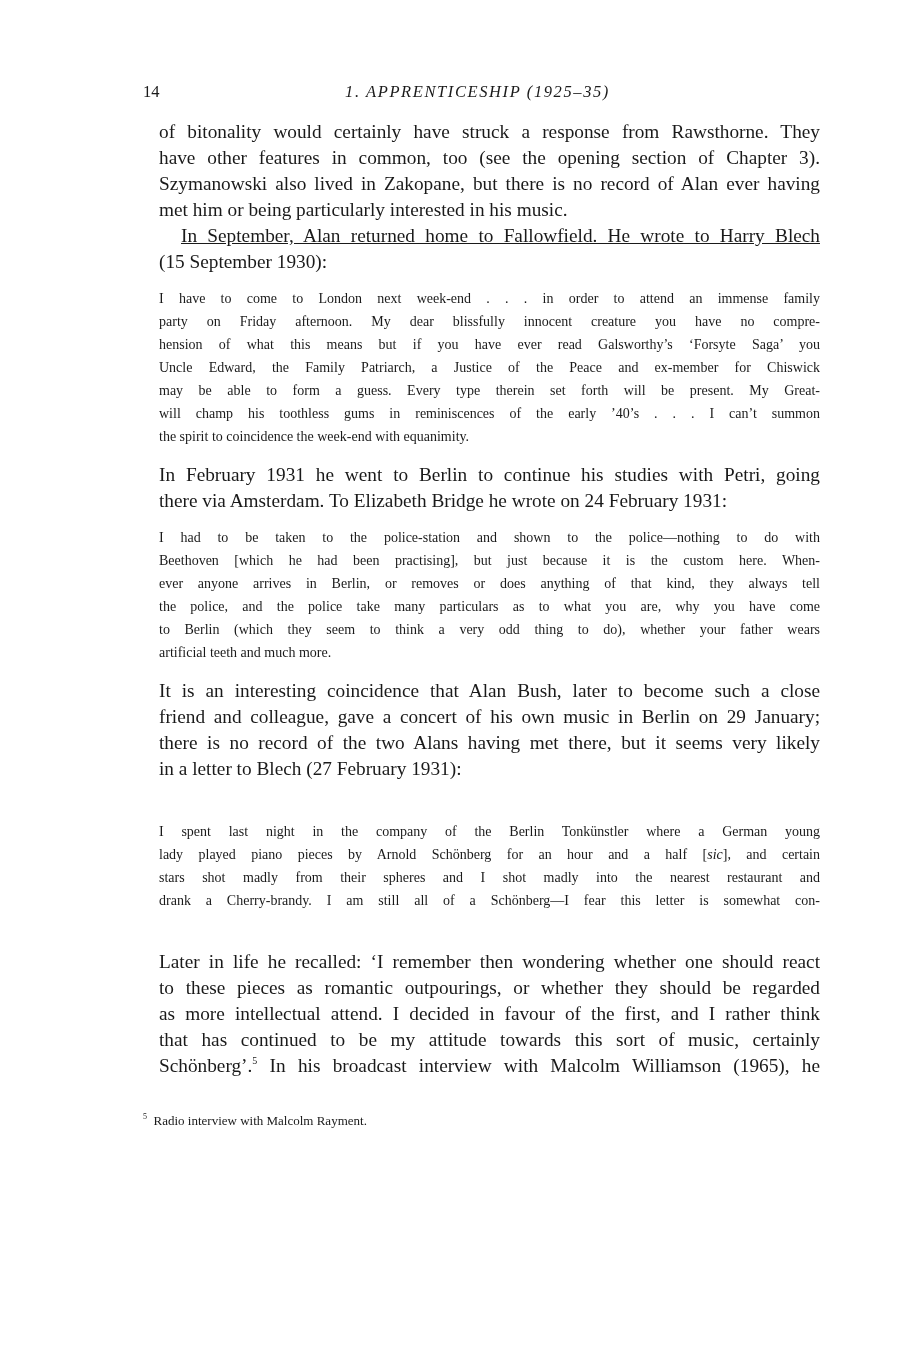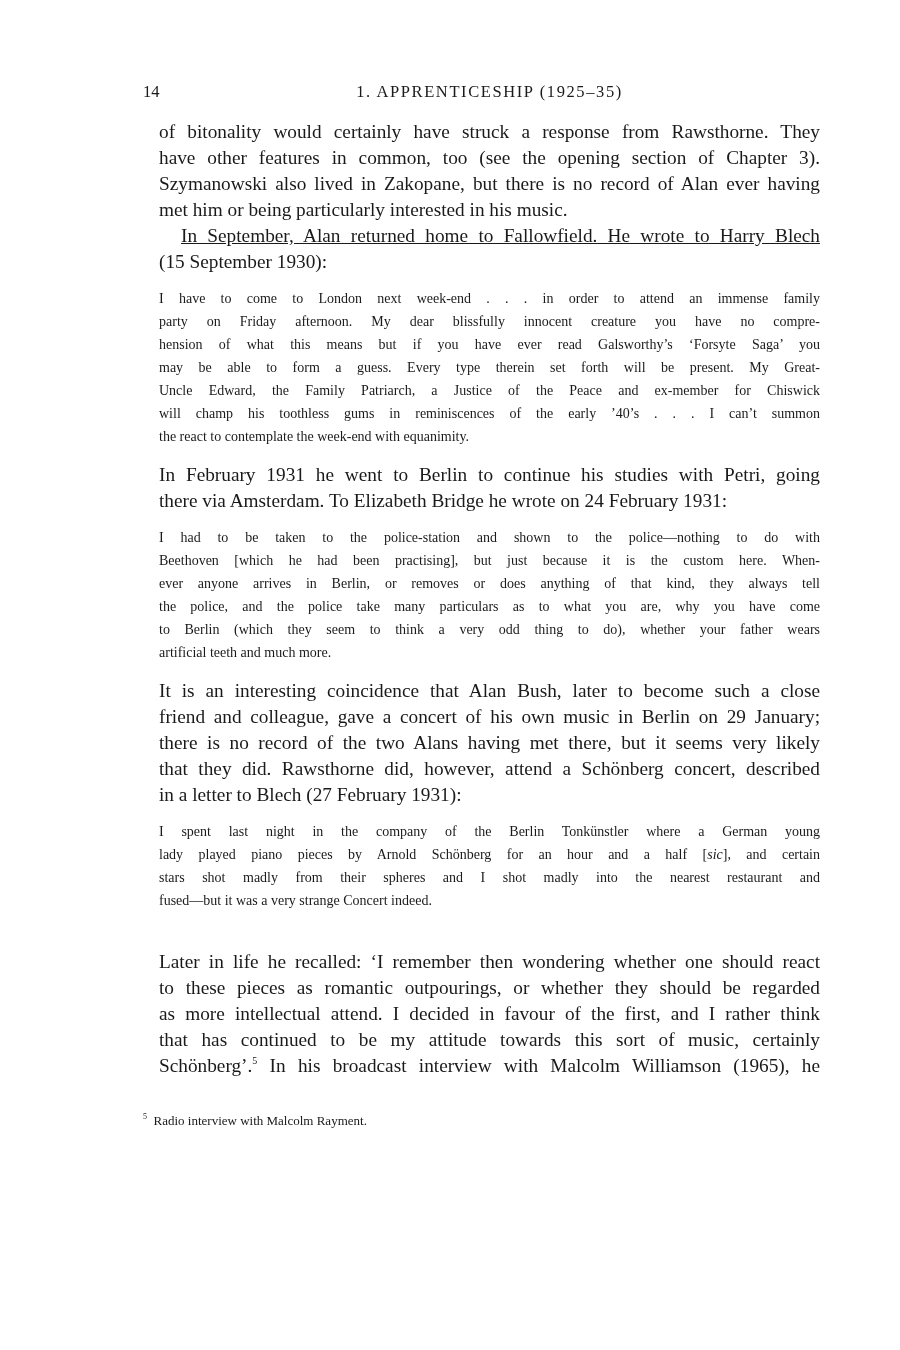--- a/index.html
+++ b/index.html
@@ -1,21 +1,21 @@
 <!DOCTYPE html>
 <html><head>
 <meta charset="utf-8">
 <style>
   html, body { margin: 0; padding: 0; background: #ffffff; }
   body { width: 900px; height: 1350px; position: relative; overflow: hidden;
          font-family: "Liberation Serif", "DejaVu Serif", serif; color: #1a1a1a; }
   .page { position: absolute; left: 143px; top: 0; width: 661px; }
   .running-head { position: absolute; top: 82px; left: 0; width: 661px; height: 24px; font-size: 16.5px; }
   .folio { position: absolute; left: 0; top: 0; }
-  .chapter-title { position: absolute; left: 16px; width: 661px; text-align: center; letter-spacing: 1.6px; }
+  .chapter-title { position: absolute; left: 4px; width: 661px; text-align: center; letter-spacing: 1.6px; font-style: italic; }
   .block { position: absolute; left: 16px; width: 661px; text-align: justify; }
   .body-text { font-size: 19.3px; line-height: 26px; }
   .quote-text { font-size: 14px; line-height: 23px; }
   .line { display: block; text-align: justify; text-align-last: justify; white-space: nowrap; }
   .line.last { text-align-last: left; }
   .line.indent { text-indent: 22px; text-decoration: underline; }
   sup { font-size: 10px; vertical-align: 8px; line-height: 0; }
   .footnote { position: absolute; top: 1113px; left: 0; width: 661px; text-align: left; font-size: 13px; }
   .footnote sup { font-size: 8px; vertical-align: 6px; }
 </style>
@@ -38,53 +38,52 @@
 
   <div class="block body-text" style="top:223px">
     <span class="line indent">In September, Alan returned home to Fallowfield. He wrote to Harry Blech</span>
     <span class="line last">(15 September 1930):</span>
   </div>
 
   <div class="block quote-text" style="top:287px">
     <span class="line">I have to come to London next week-end . . . in order to attend an immense family</span>
     <span class="line">party on Friday afternoon. My dear blissfully innocent creature you have no compre-</span>
     <span class="line">hension of what this means but if you have ever read Galsworthy’s ‘Forsyte Saga’ you</span>
+    <span class="line">Uncle Edward, the Family Patriarch, a Justice of the Peace and ex-member for Chiswick</span>
     <span class="line">may be able to form a guess. Every type therein set forth will be present. My Great-</span>
-    <span class="line">Uncle Edward, the Family Patriarch, a Justice of the Peace and ex-member for Chiswick</span>
     <span class="line">will champ his toothless gums in reminiscences of the early ’40’s . . . I can’t summon</span>
-    <span class="line last">the react to contemplate the week-end with equanimity.</span>
+    <span class="line last">the spirit to coincidence the week-end with equanimity.</span>
   </div>
 
   <div class="block body-text" style="top:462px">
     <span class="line">In February 1931 he went to Berlin to continue his studies with Petri, going</span>
     <span class="line last">there via Amsterdam. To Elizabeth Bridge he wrote on 24 February 1931:</span>
   </div>
 
   <div class="block quote-text" style="top:526px">
     <span class="line">I had to be taken to the police-station and shown to the police—nothing to do with</span>
     <span class="line">Beethoven [which he had been practising], but just because it is the custom here. When-</span>
     <span class="line">ever anyone arrives in Berlin, or removes or does anything of that kind, they always tell</span>
     <span class="line">the police, and the police take many particulars as to what you are, why you have come</span>
     <span class="line">to Berlin (which they seem to think a very odd thing to do), whether your father wears</span>
     <span class="line last">artificial teeth and much more.</span>
   </div>
 
   <div class="block body-text" style="top:678px">
     <span class="line">It is an interesting coincidence that Alan Bush, later to become such a close</span>
     <span class="line">friend and colleague, gave a concert of his own music in Berlin on 29 January;</span>
     <span class="line">there is no record of the two Alans having met there, but it seems very likely</span>
-    <span class="line">that they did. Rawsthorne did, however, attend a Schönberg concert, described</span>
     <span class="line last">in a letter to Blech (27 February 1931):</span>
   </div>
 
   <div class="block quote-text" style="top:820px">
     <span class="line">I spent last night in the company of the Berlin Tonkünstler where a German young</span>
     <span class="line"><span id="sicline">lady played piano pieces by Arnold Schönberg for an hour and a half [<i>sic</i>], and certain</span></span>
     <span class="line">stars shot madly from their spheres and I shot madly into the nearest restaurant and</span>
-    <span class="line last">fused—but it was a very strange Concert indeed.</span>
+    <span class="line">drank a Cherry-brandy. I am still all of a Schönberg—I fear this letter is somewhat con-</span>
   </div>
 
   <div class="block body-text" style="top:949px">
     <span class="line">Later in life he recalled: ‘I remember then wondering whether one should react</span>
     <span class="line">to these pieces as romantic outpourings, or whether they should be regarded</span>
     <span class="line">as more intellectual attend. I decided in favour of the first, and I rather think</span>
     <span class="line">that has continued to be my attitude towards this sort of music, certainly</span>
     <span class="line"><span>Schönberg’.</span><sup>5</sup> <span>In his broadcast interview with Malcolm Williamson (1965), he</span></span>
   </div>
 

